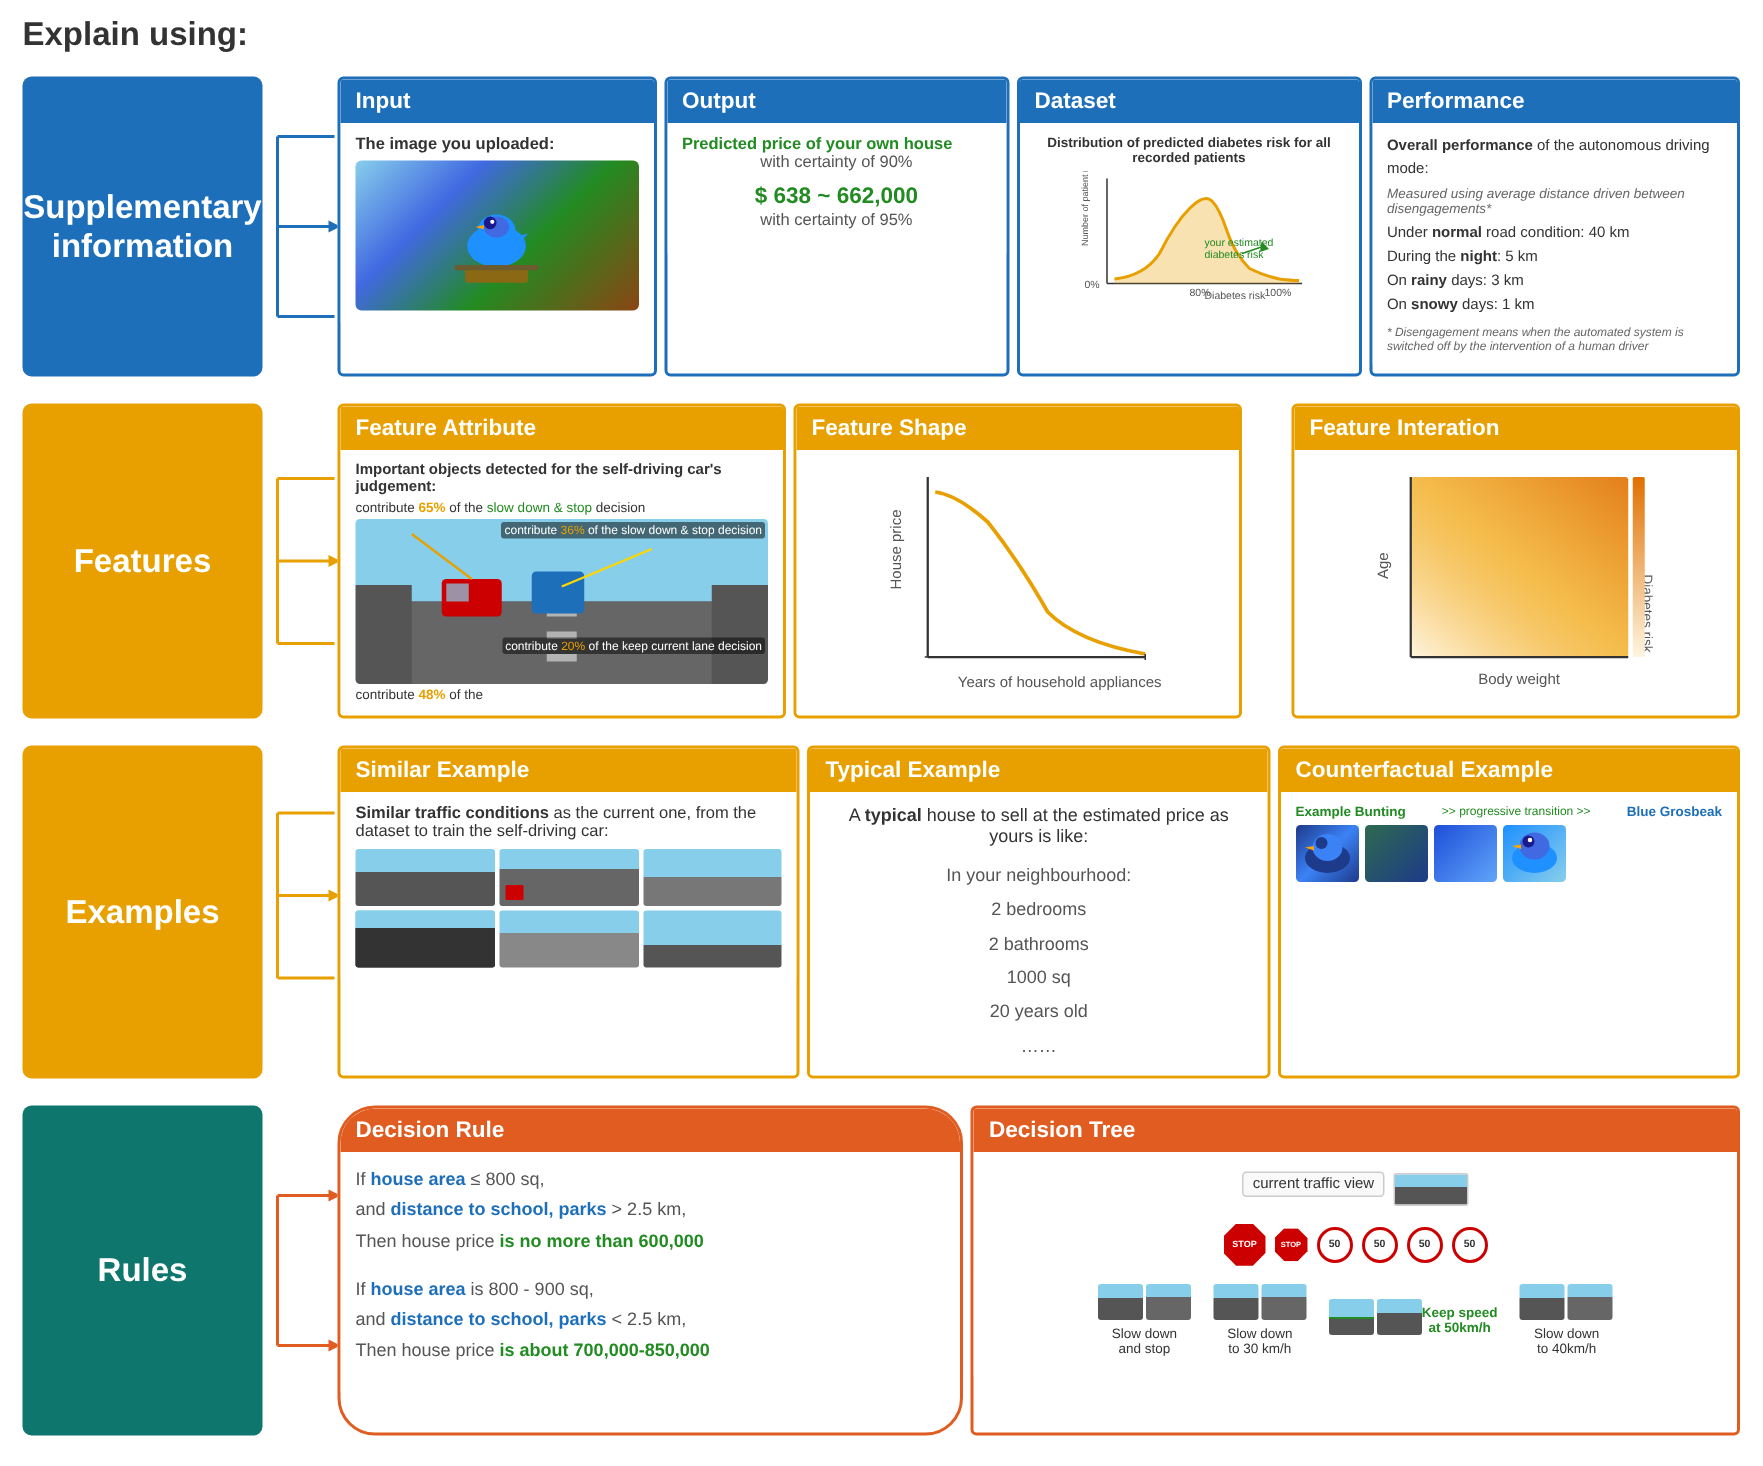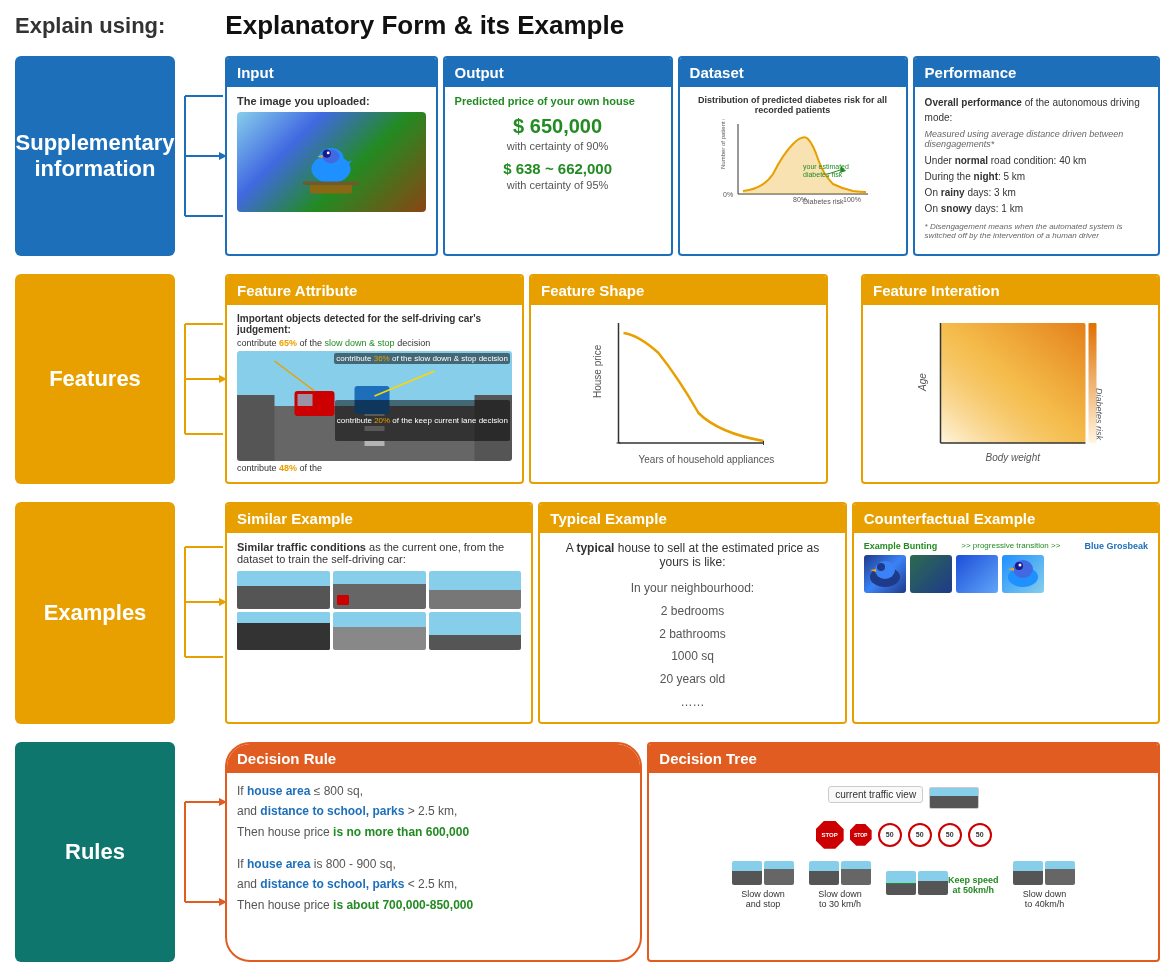--- a/index.html
+++ b/index.html
@@ -76,21 +76,20 @@
     .fa-image-area { position: relative; width: 100%; height: 110px; background: linear-gradient(180deg, #87ceeb 0%, #87ceeb 40%, #555 40%); border-radius: 3px; overflow: hidden; margin-top: 3px; }
 
   </style>
 </head>
 <body>
 
 <div class="main-container">
 
   <div class="header">
     <div class="explain-label">Explain using:</div>
-    <div class="form-title">Explanatory Form &amp; its Example</div>
   </div>
 
   <div class="row" style="min-height:200px;">
 
     <div class="category-box blue">
       <span class="category-label">Supplementary information</span>
     </div>
 
     <div class="connector">
       <svg width="50" height="180" style="position:absolute;">
@@ -122,21 +121,20 @@
               <rect x="10" y="78" width="80" height="5" rx="2" fill="#6b5b2e"></rect>
             </svg>
           </div>
         </div>
       </div>
 
       <div class="panel output-panel">
         <div class="panel-header blue-bg">Output</div>
         <div class="panel-body">
           <div class="predicted-label">Predicted price of your own house</div>
-          <div class="output-price">$ 650,000</div>
           <div class="output-certainty">with certainty of 90%</div>
           <div class="output-range">$ 638 ~ 662,000</div>
           <div class="output-certainty">with certainty of 95%</div>
         </div>
       </div>
 
       <div class="panel dataset-panel">
         <div class="panel-header blue-bg">Dataset</div>
         <div class="panel-body">
           <div style="font-size:9px; font-weight:bold; text-align:center; margin-bottom:4px;">Distribution of predicted diabetes risk for all recorded patients</div>
@@ -227,21 +225,21 @@
 
               <rect x="20" y="40" width="40" height="25" rx="3" fill="#cc0000"></rect>
               <rect x="23" y="43" width="15" height="12" fill="#87ceeb" opacity="0.7"></rect>
               <rect x="80" y="35" width="35" height="28" rx="3" fill="#1e6fba"></rect>
 
               <line x1="100" y1="45" x2="160" y2="20" stroke="#ffd700" stroke-width="1.5"></line>
               <line x1="40" y1="40" x2="0" y2="10" stroke="#e8a000" stroke-width="1.5"></line>
             </svg>
             
             <div style="position:absolute; top:2px; right:2px; font-size:8px; color:#fff; background:rgba(0,0,0,0.5); padding:1px 2px; border-radius:2px;">contribute <span style="color:#e8a000;">36%</span> of the slow down &amp; stop decision</div>
-            <div style="position:absolute; bottom:20px; right:2px; font-size:8px; color:#fff; background:rgba(0,0,0,0.5); padding:16px 2px; border-radius:2px;">contribute <span style="color:#e8a000;">20%</span> of the keep current lane decision</div>
+            <div style="position:absolute; bottom:20px; right:2px; font-size:8px; color:#fff; background:rgba(0,0,0,0.5); padding:1px 2px; border-radius:2px;">contribute <span style="color:#e8a000;">20%</span> of the keep current lane decision</div>
           </div>
           <div style="font-size:9px; margin-top:2px;">contribute <span style="color:#e8a000; font-weight:bold;">48%</span> of the</div>
         </div>
       </div>
 
       <div class="panel amber-border" style="flex:1.2;">
         <div class="panel-header amber-bg">Feature Shape</div>
         <div class="panel-body">
           <div style="width:100%; height:160px; position:relative;">
             <svg width="100%" height="100%" viewBox="0 0 200 160">
@@ -259,21 +257,21 @@
               <line x1="38" y1="130" x2="42" y2="130" stroke="#333" stroke-width="1"></line>
               <line x1="185" y1="128" x2="185" y2="132" stroke="#333" stroke-width="1"></line>
             </svg>
           </div>
         </div>
       </div>
 
       <div class="panel amber-border" style="flex:1.2;margin-left:28px;">
         <div class="panel-header amber-bg">Feature Interation</div>
         <div class="panel-body">
-          <div style="width:100%; height:160px; position:relative;font-style:italic;">
+          <div style="width:100%; height:160px; position:relative;">
             <svg width="100%" height="100%" viewBox="0 0 200 160">
 
               <defs>
                 <linearGradient id="heatGrad" x1="0%" y1="100%" x2="100%" y2="0%">
                   <stop offset="0%" style="stop-color:#fff5e0;stop-opacity:1"></stop>
                   <stop offset="50%" style="stop-color:#f0a000;stop-opacity:0.7"></stop>
                   <stop offset="100%" style="stop-color:#e07000;stop-opacity:0.9"></stop>
                 </linearGradient>
               </defs>
 

